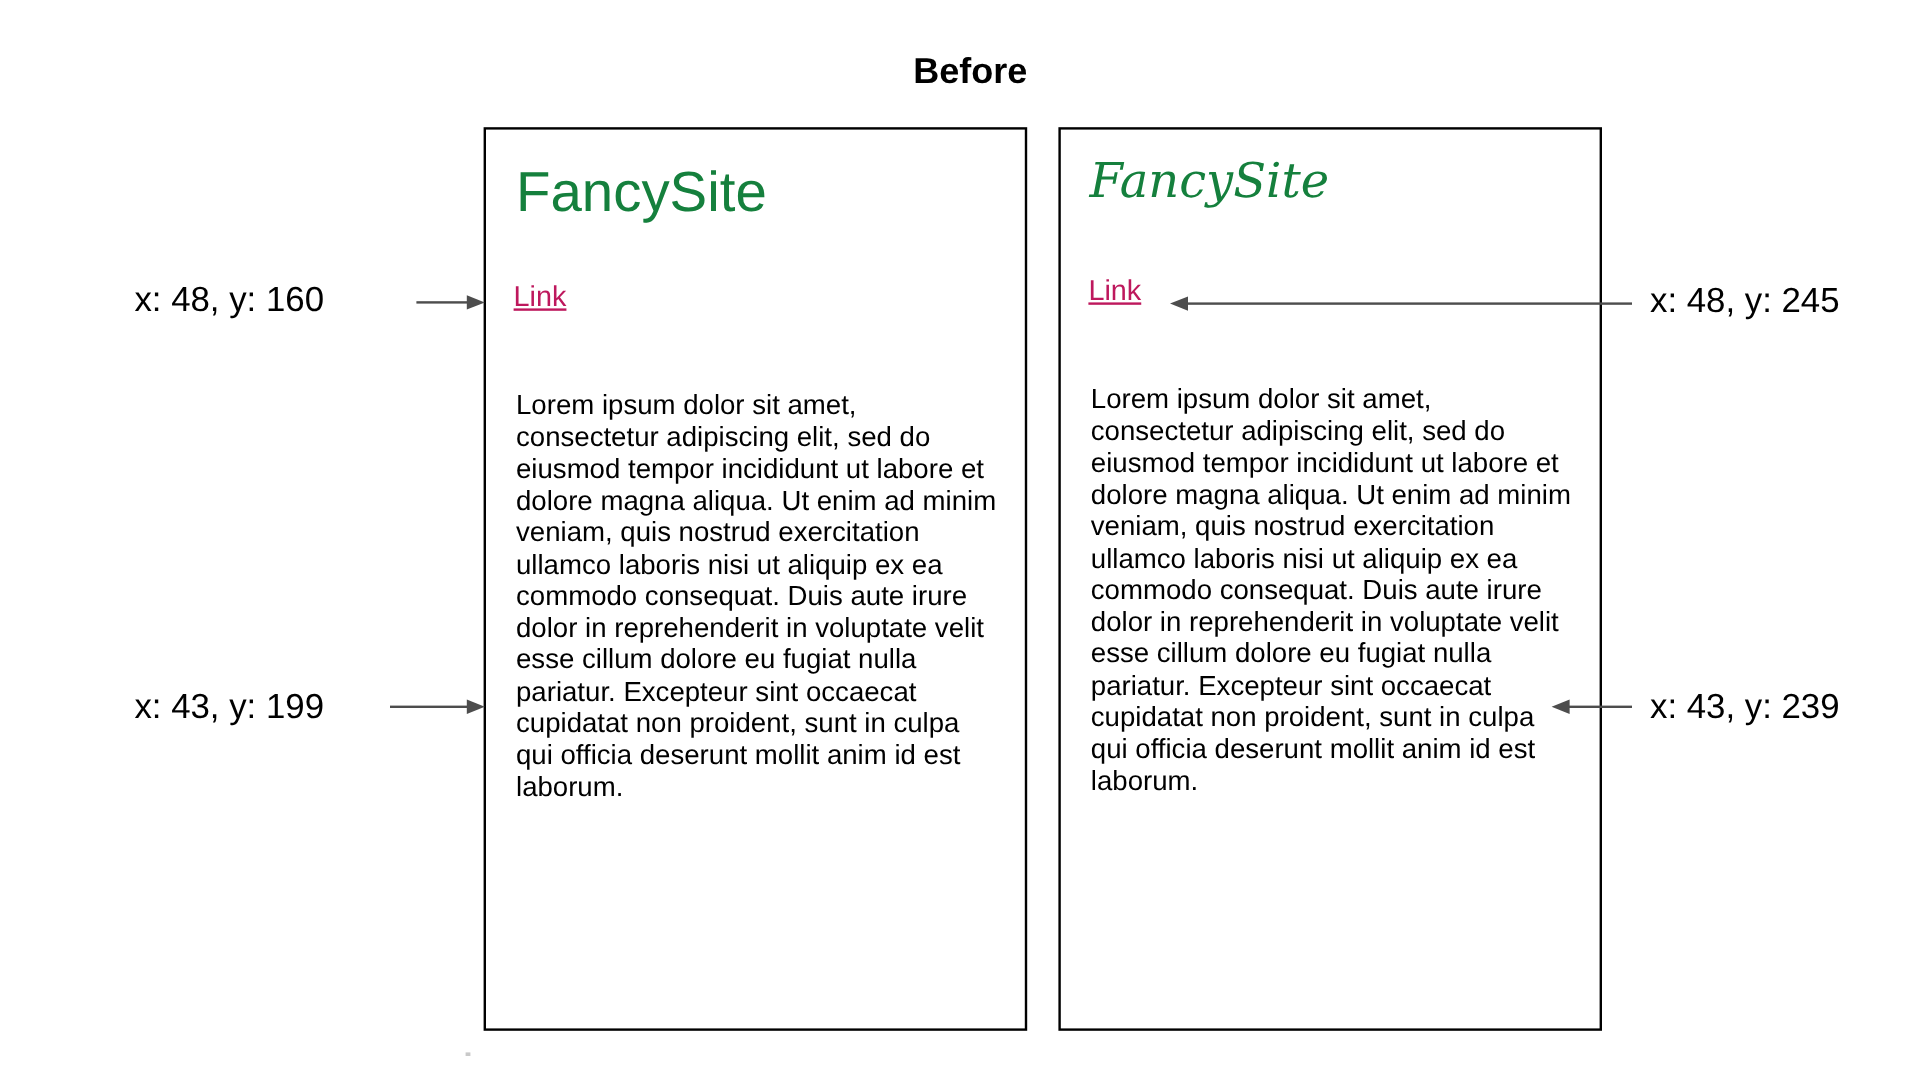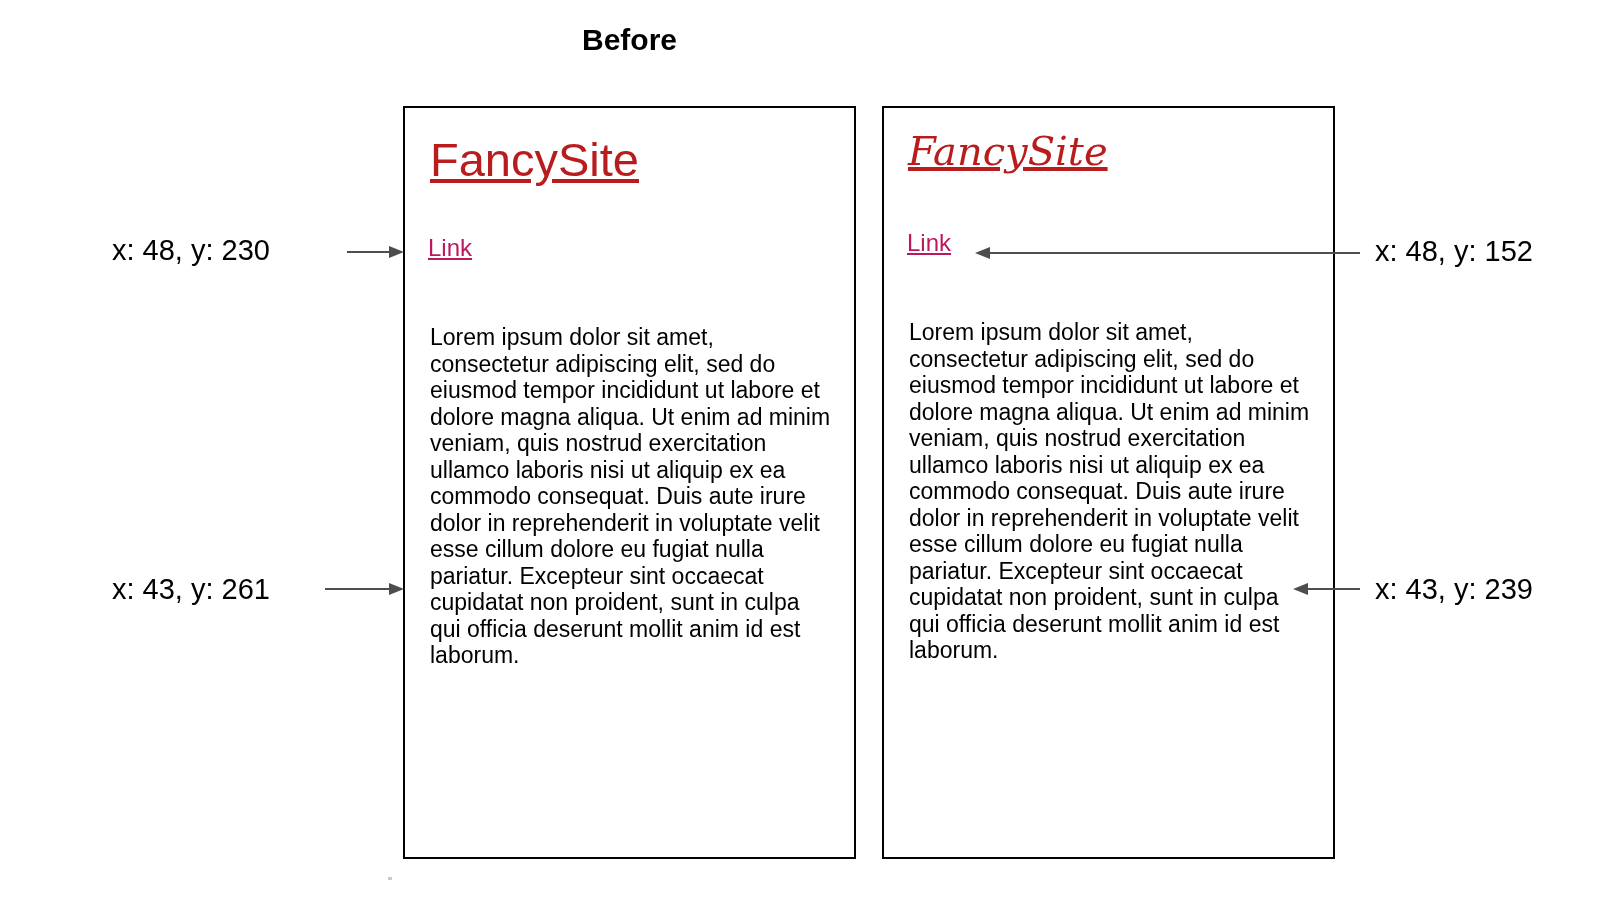--- a/index.html
+++ b/index.html
@@ -13,23 +13,23 @@
     height: 903px;
     background: #ffffff;
     font-family: "Liberation Sans", sans-serif;
     color: #000000;
     overflow: hidden;
   }
 
   
   .col-heading {
     position: absolute;
-    top: 24px;
+    top: 44px;
     width: 453px;
-    text-align: center;
+    text-align: right;
     font-size: 30px;
     font-weight: bold;
     line-height: 32px;
     color: #000000;
   }
   .col-heading--before { left: 403px; }
   .col-heading--after  { left: 882px; }
 
   
   .mock-box {
@@ -44,23 +44,22 @@
   .mock-box--before { left: 403px; }
   .mock-box--after  { left: 882px; }
 
   .site-title {
     position: absolute;
     left: 25px;
     top: 25px;
     font-size: 47px;
     line-height: 54px;
     font-weight: normal;
-    color: #b91c1c;
+    color: #15803d;
     white-space: nowrap;
-    text-decoration: underline;
   }
   .site-title--script {
     font-family: "DejaVu Serif", serif;
     font-style: italic;
     font-size: 40px;
     line-height: 54px;
     top: 16px;
     left: 24px;
   }
 
@@ -185,23 +184,23 @@
 ullamco laboris nisi ut aliquip ex ea
 commodo consequat. Duis aute irure
 dolor in reprehenderit in voluptate velit
 esse cillum dolore eu fugiat nulla
 pariatur. Excepteur sint occaecat
 cupidatat non proident, sunt in culpa
 qui officia deserunt mollit anim id est
 laborum.</div>
   </div>
 
-  <div class="coord-label coord-label--before-link">x: 48, y: 230</div>
-  <div class="coord-label coord-label--before-para">x: 43, y: 261</div>
-  <div class="coord-label coord-label--after-link">x: 48, y: 152</div>
+  <div class="coord-label coord-label--before-link">x: 48, y: 160</div>
+  <div class="coord-label coord-label--before-para">x: 43, y: 199</div>
+  <div class="coord-label coord-label--after-link">x: 48, y: 245</div>
   <div class="coord-label coord-label--after-para">x: 43, y: 239</div>
 
   <div class="arrow arrow--right arrow--a1">
     <span class="shaft"></span>
     <span class="head"></span>
   </div>
   <div class="arrow arrow--right arrow--a2">
     <span class="shaft"></span>
     <span class="head"></span>
   </div>

